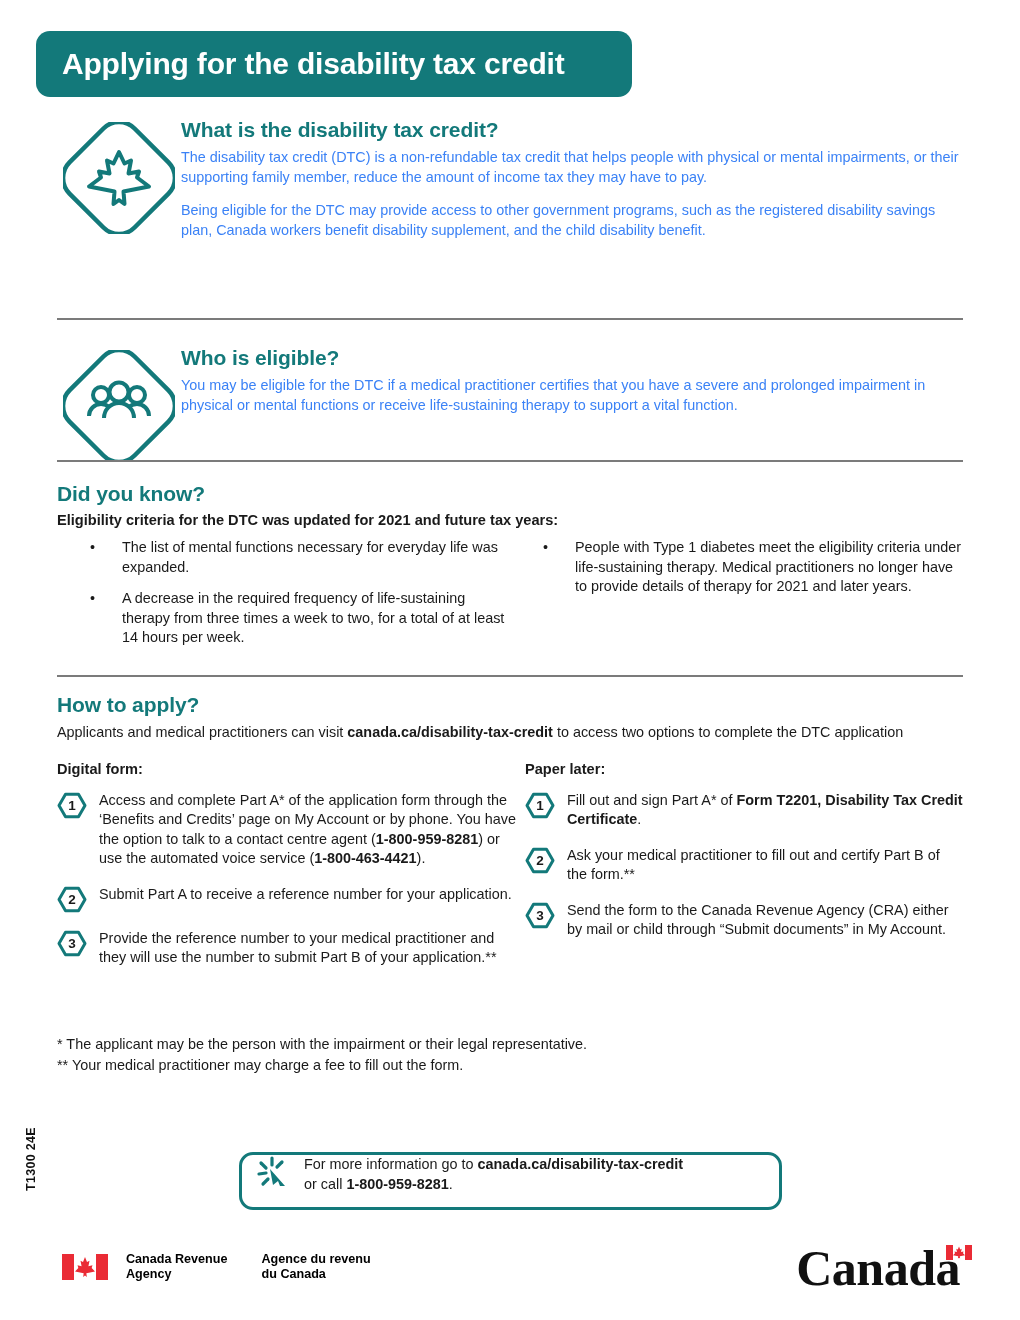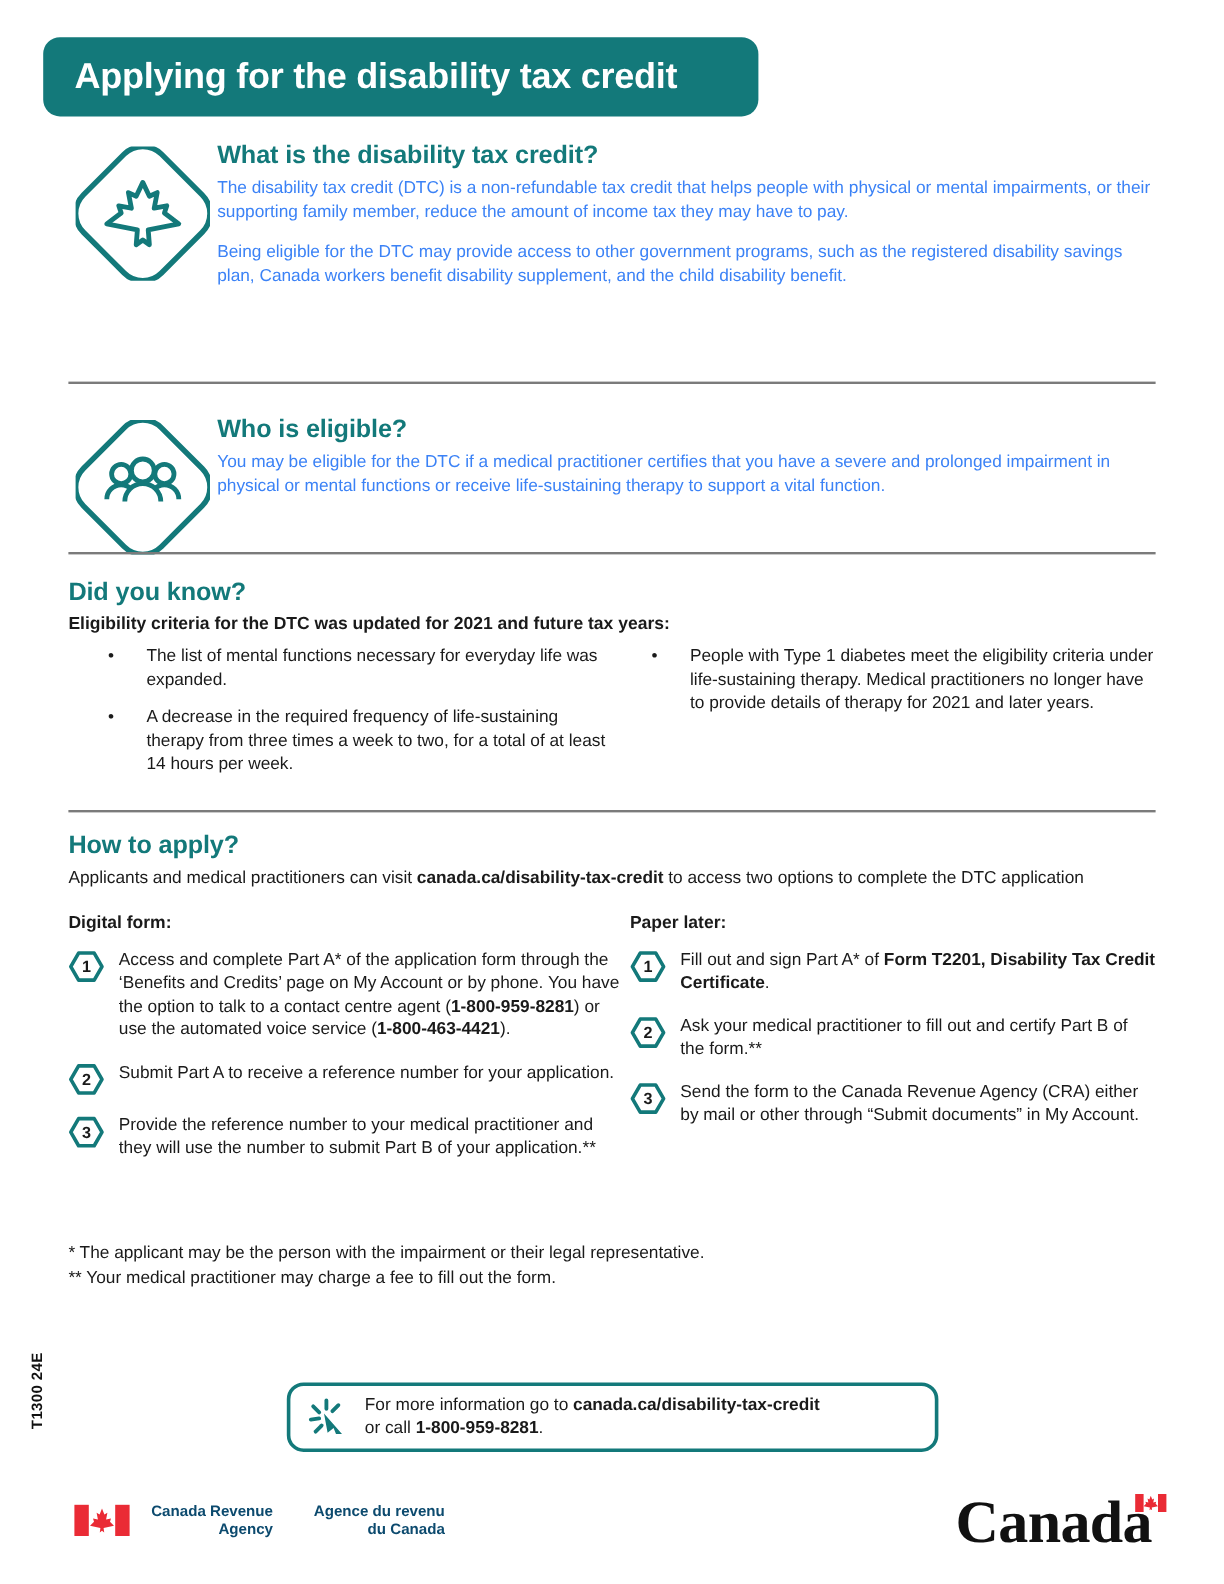--- a/index.html
+++ b/index.html
@@ -166,21 +166,20 @@
   
   .infobox {
     position: absolute;
     left: 239px;
     top: 1152px;
     width: 543px;
     height: 58px;
     border: 3px solid #13797a;
     border-radius: 14px;
     display: flex;
-    align-items: center;
     box-sizing: border-box;
   }
   .infobox .burst { flex: 0 0 62px; display:flex; justify-content:center; }
   .infobox-text {
     font-size: 14.4px;
     line-height: 19.5px;
   }
 
   
   .sidecode {
@@ -214,24 +213,23 @@
   .flag .bar { position:absolute; top:0; width: 12px; height: 26px; background: #ea2b35;}
   .flag .bar.l { left: 0; }
   .flag .bar.r { right: 0; }
   .flag .leaf {
     position:absolute; left: 13px; top: 2px; width: 20px; height: 22px;
   }
   .f-name {
     font-size: 12.6px;
     font-weight: bold;
     line-height: 15px;
-    color: #0c4a6e;
+    color: #000000;
     margin-right: 34px;
     white-space: pre-line;
-    text-align: right;
   }
   .f-name.fr { font-weight: bold; margin-right: 0; }
 
   .wordmark {
     position: absolute;
     right: 48px;
     top: 1243px;
     display: flex;
     align-items: flex-start;
   }
@@ -384,21 +382,21 @@
               </div>
               <div class="step-text"><span>Ask your medical practitioner to fill out and certify Part B of the form.**</span></div>
             </div>
             <div class="step">
               <div class="step-badge">
                 <svg width="30" height="27" viewBox="0 0 30 27" aria-hidden="true">
                   <path d="M8.5 2.2 L21.5 2.2 L28 13.5 L21.5 24.8 L8.5 24.8 L2 13.5 Z" fill="none" stroke="#13797a" stroke-width="3" stroke-linejoin="round"></path>
                 </svg>
                 <span class="num">3</span>
               </div>
-              <div class="step-text"><span>Send the form to the Canada Revenue Agency (CRA) either by mail or other through “Submit documents” in My Account.</span></div>
+              <div class="step-text"><span>Send the form to the Canada Revenue Agency (CRA) either by mail or child through “Submit documents” in My Account.</span></div>
             </div>
           </div>
       </div>
     </div>
   </div>
 
   <div class="footnotes">
     <div>* The applicant may be the person with the impairment or their legal representative.</div>
     <div>** Your medical practitioner may charge a fee to fill out the form.</div>
   </div>

